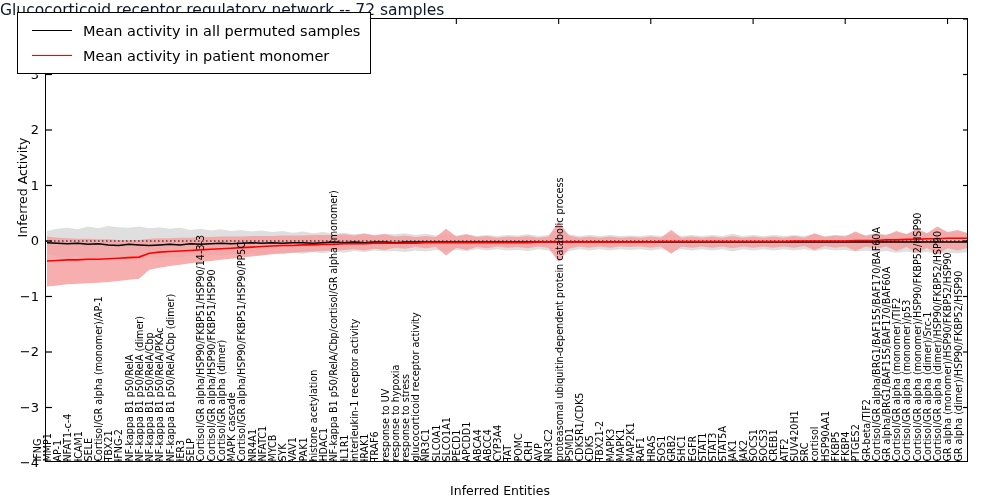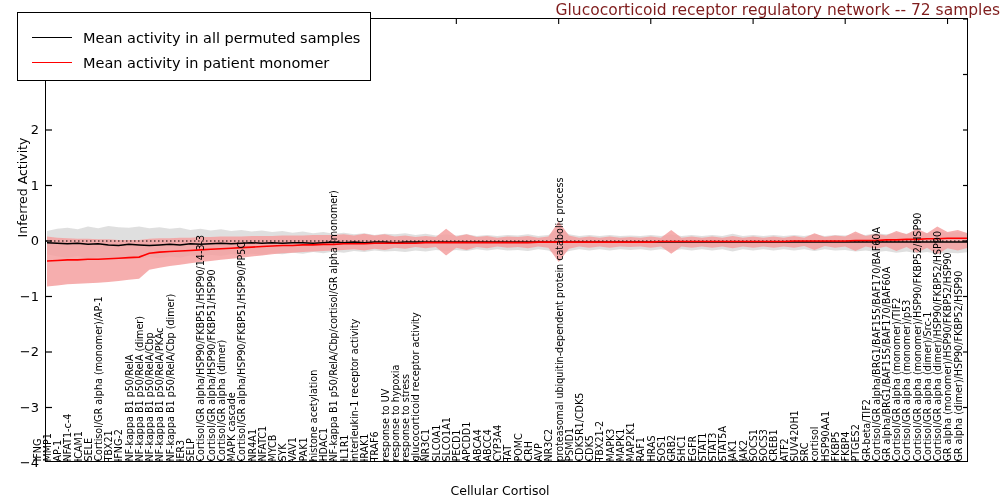--- a/index.html
+++ b/index.html
@@ -1,21 +1,21 @@
 <!DOCTYPE html>
 <html><head>
 <meta charset="utf-8">
 <style>
   html,body{margin:0;padding:0;background:#ffffff;}
   body{width:1000px;height:500px;overflow:hidden;font-family:"DejaVu Sans",sans-serif;}
   #root{position:relative;width:1000px;height:500px;}
 
   .title{
-    position:absolute; left:0; top:1px; width:1000px; text-align:right;
-    font-size:15.5px; color:#7f1d1d; font-family:"DejaVu Sans",sans-serif;
+    position:absolute; left:0; top:1px; width:1000px; text-align:left;
+    font-size:15.5px; color:#0f172a; font-family:"DejaVu Sans",sans-serif;
   }
   .xlabel{
     position:absolute; left:0; bottom:2px; width:1000px; text-align:center;
     font-size:12.5px; color:#000;
   }
   .ylabel{
     position:absolute; left:-78px; top:180px; width:200px; text-align:center;
     font-size:12.5px; color:#000; transform:rotate(-90deg);
     transform-origin:center center;
   }
@@ -27,21 +27,21 @@
   }
   #svg{position:absolute;left:0;top:0;width:923px;height:444px;}
   .ytickwrap{position:absolute; left:0; top:0; width:0; height:0;}
   .ytl{
     position:absolute; width:34px; text-align:right; font-size:13px;
     color:#000; transform:translateY(-50%); left:5px;
   }
 
   .legend{
     position:absolute; left:17px; top:12px;
-    border:1.2px solid #000; background:#fff; padding:12px 10px 5px 6px;
+    border:1.2px solid #000; background:#fff; padding:5px 10px 5px 6px;
     font-size:14.5px; color:#000; z-index:40;
   }
   .legend .row{display:flex;align-items:center;height:25px;}
   .legend .swatch{display:inline-block;width:40px;height:0;border-top:1.6px solid #000;margin:0 11px 0 8px;}
   .legend .swatch.red{border-top-color:#ff0000;}
 
   .xticklabels{position:absolute;left:45px;top:462px;width:923px;height:0;z-index:5;}
   .xtl{
     position:absolute; bottom:0; transform-origin:left bottom;
     transform:rotate(-90deg); white-space:nowrap;
@@ -50,21 +50,21 @@
   }
 </style>
 </head>
 <body>
 
 <div id="root">
 
   <div class="title">Glucocorticoid receptor regulatory network -- 72 samples</div>
 
   <div class="ylabel">Inferred Activity</div>
-  <div class="xlabel">Cellular Cortisol</div>
+  <div class="xlabel">Inferred Entities</div>
 
   <div id="yticks" class="ytickwrap">
       <div class="ytl" style="top: 18px;">4</div>
       <div class="ytl" style="top: 73.5px;">3</div>
       <div class="ytl" style="top: 129px;">2</div>
       <div class="ytl" style="top: 184.5px;">1</div>
       <div class="ytl" style="top: 240px;">0</div>
       <div class="ytl" style="top: 295.5px;">−1</div>
       <div class="ytl" style="top: 351px;">−2</div>
       <div class="ytl" style="top: 406.5px;">−3</div>

